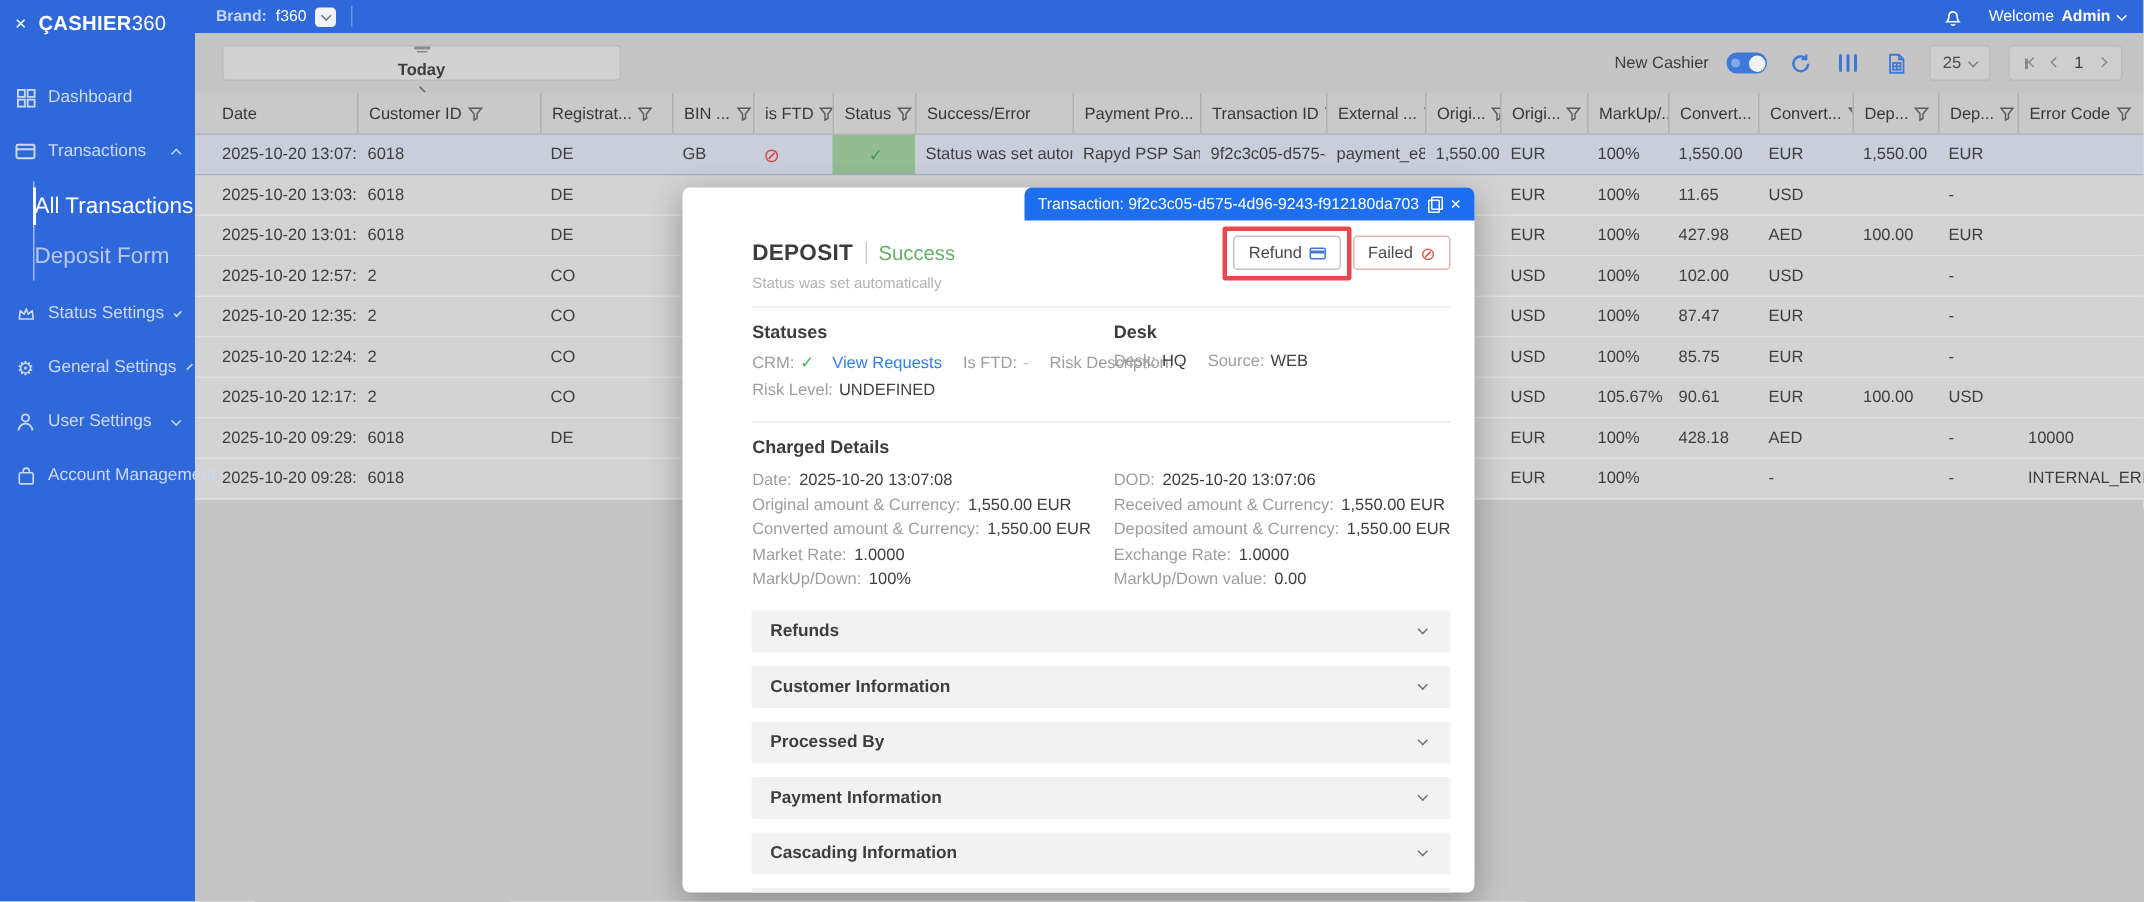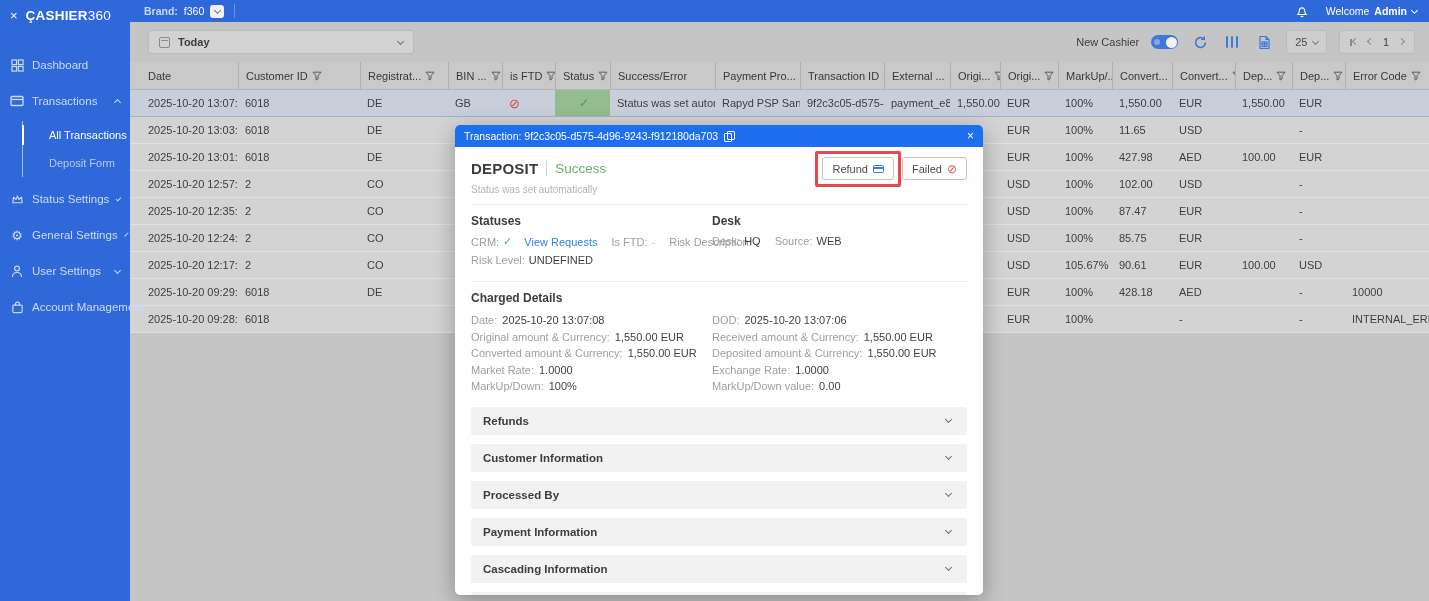--- a/index.html
+++ b/index.html
@@ -17,38 +17,38 @@
   .logo-row { display:flex; align-items:center; gap:8px; padding:8px 10px 10px 10px; }
   .logo-x { color:#ffffff; font-size:13px; cursor:pointer; }
   .logo-text { font-size:13.5px; color:#fff; letter-spacing:.2px; white-space:nowrap; }
   .logo-text b { font-weight:700; }
   .nav { margin-top:14px; }
   .nav-item { display:flex; align-items:center; gap:8px; padding:11px 10px; font-size:11.5px; cursor:pointer; }
   .nav-item .nicon { width:14px; height:14px; flex:0 0 14px; display:flex; align-items:center; justify-content:center; }
   .nav-item .nlabel { flex:1; white-space:nowrap; }
   .nav-item .chev { color:#cdd9f4; }
   .subnav { margin:2px 0 4px 22px; border-left:1px solid rgba(255,255,255,.55); }
-  .subnav-item { position:relative; padding:8px 6px 8px 26px; font-size:11px; color:#b9c9ee; cursor:pointer; white-space:nowrap; }
+  .subnav-item { position:relative; padding:8px 6px 8px 0; font-size:15px; color:#b9c9ee; cursor:pointer; white-space:nowrap; }
   .subnav-item.active { color:#ffffff; }
   .subnav-item.active::before { content:""; position:absolute; left:-1px; top:4px; bottom:4px; width:2px; background:#fff; }
 
   
   .topbar { position:absolute; left:130px; top:0; right:0; height:22px; background:#2e68d9; z-index:3; display:flex; align-items:center; color:#fff; padding:0 12px 0 14px; }
   .brand-label { font-size:10.5px; color:#c9d6f3; margin-right:6px;font-weight:bold; }
   .brand-value { font-size:10.5px; color:#fff; margin-right:6px; }
   .brand-dd { width:14px; height:13px; background:#f1f3f7; border-radius:3px; display:flex; align-items:center; justify-content:center; color:#6b7890; cursor:pointer; }
   .topbar .vdiv { width:1px; height:14px; background:rgba(255,255,255,.3); margin:0 10px; }
   .topbar-right { margin-left:auto; display:flex; align-items:center; gap:14px; }
   .welcome { font-size:10.5px; display:flex; align-items:center; gap:5px; cursor:pointer; }
   .welcome b { font-weight:700; }
 
   
   .main { position:absolute; left:130px; top:22px; right:0; bottom:0; background:#c5c5c5; }
   .toolbar { height:40px; display:flex; align-items:center; padding:0 14px 0 18px; }
-  .date-chip { width:266px; height:24px; background:#d2d2d2; border:1px solid #bcbcbc; border-radius:3px; display:flex; align-items:center; gap:8px; padding:0 10px; color:#3d3d3d; cursor:pointer; }
+  .date-chip { width:266px; height:24px; background:#d2d2d2; border:1px solid #bcbcbc; border-radius:3px; display:flex; align-items:center; gap:8px; padding:0 10px; color:#3d3d3d; cursor:pointer;flex-direction:column; }
   .date-chip .dlabel { font-size:11px; font-weight:700; flex:1; }
   .cal { width:11px; height:11px; position:relative; border:1.2px solid #8b8b8b; border-radius:2px; }
   .cal::before { content:""; position:absolute; left:1px; right:1px; top:2px; height:1.2px; background:#8b8b8b; }
   .toolbar-right { margin-left:auto; display:flex; align-items:center; gap:12px; }
   .nc-label { font-size:11px; color:#3d3d3d; }
   .toggle { width:27px; height:14px; border-radius:8px; background:#3e79da; position:relative; cursor:pointer; }
   .toggle::before { content:""; position:absolute; left:3px; top:4px; width:6px; height:6px; border-radius:50%; background:rgba(255,255,255,.35); }
   .toggle::after { content:""; position:absolute; right:1.5px; top:1.5px; width:11px; height:11px; border-radius:50%; background:#f2f2f2; }
   .tool-icon { display:flex; align-items:center; justify-content:center; width:20px; height:20px; cursor:pointer; color:#3e79da; }
   .cols-icon { display:flex; gap:2.5px; }
@@ -68,21 +68,21 @@
   .funnel { display:flex; align-items:center; flex:0 0 auto; }
   .trow { height:27px; background:#d3d3d3; border-bottom:1px solid #e0e0e0; cursor:pointer; }
   .trow.sel { background:#c9cedb; border-bottom:1px solid #a8b0c6; }
   .tcell { display:flex; align-items:center; font-size:11px; color:#3e3e3e; padding:0 4px 0 7px; overflow:hidden; white-space:nowrap; }
   .tcell:first-child { padding-left:0; }
   .tcell.status-ok { background:#93bc93; justify-content:center; }
   .status-check { color:#4f9b55; font-size:12px; }
   .ftd-blocked { color:#d84343; font-size:13px; line-height:1; }
 
   
-  .modal { position:absolute; left:455px; top:125px; width:528px; height:470px; z-index:5; background:#ffffff; border-radius:5px; box-shadow:0 6px 22px rgba(0,0,0,.3); display:flex; flex-direction:column; }
+  .modal { position:absolute; left:455px; top:125px; width:528px; height:470px; z-index:5; background:#ffffff; border-radius:5px; box-shadow:0 6px 22px rgba(0,0,0,.3); display:flex; flex-direction:column;align-items:flex-end; }
   .modal-titlebar { height:22px; flex:0 0 22px; background:#1d6ff0; border-radius:5px 5px 0 0; display:flex; align-items:center; padding:0 9px; color:#fff; gap:6px; }
   .modal-title { font-size:10.5px; white-space:nowrap; overflow:hidden; }
   .copy-ic { position:relative; width:9px; height:10px; flex:0 0 9px; cursor:pointer; }
   .copy-ic::before, .copy-ic::after { content:""; position:absolute; width:6px; height:7px; border:1px solid #fff; border-radius:1px; }
   .copy-ic::before { left:0; top:2px; } .copy-ic::after { left:2.5px; top:0; }
   .modal-close { margin-left:auto; font-size:12px; cursor:pointer; color:#fff; }
   .modal-body { flex:1; padding:10px 16px 12px 16px; overflow:hidden; }
   .mhead { display:flex; align-items:center; }
   .mtype { font-size:15px; font-weight:700; color:#3c3c3c; letter-spacing:.2px; }
   .msep { width:1px; height:15px; background:#cfcfcf; margin:0 8px; }

